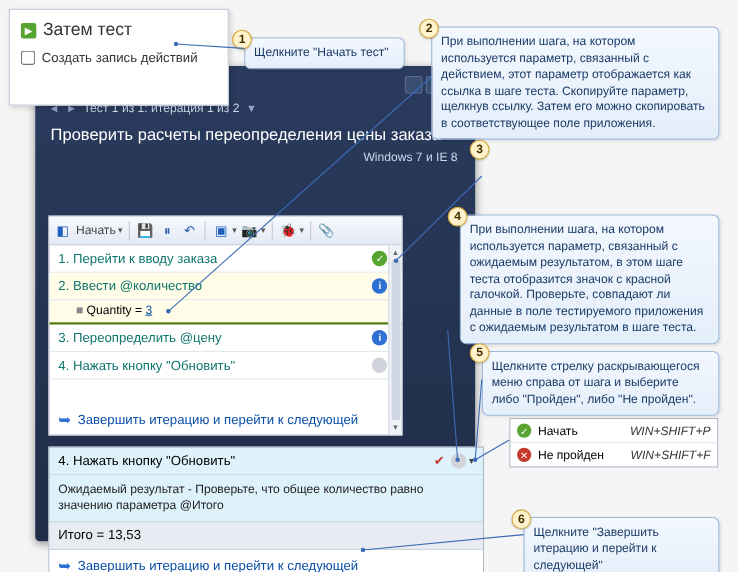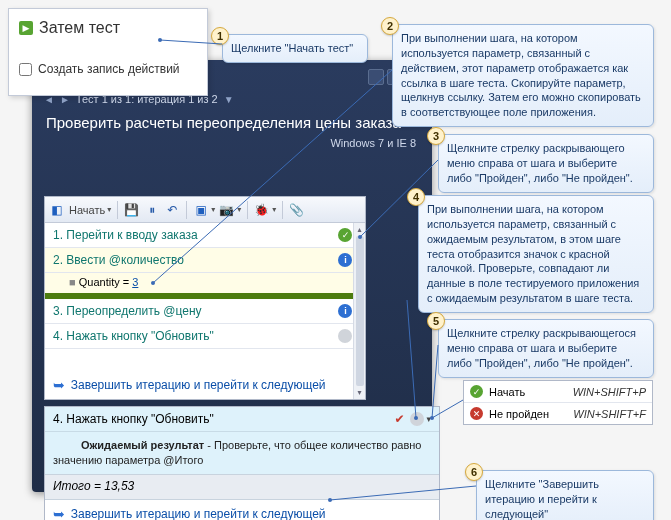--- a/index.html
+++ b/index.html
@@ -77,21 +77,21 @@
   }
   .step-row.sel { background: #fffde7; }
   .step-row .txt { flex: 1; color: #0f766e; }
   .step-status { margin-left: auto; display: flex; align-items: center; gap: 2px; }
   .ok-circ { width: 14px; height: 14px; border-radius: 50%; background: #58a432; display: flex; align-items: center; justify-content: center; color: #fff; font-size: 9px; }
   .info-circ { width: 14px; height: 14px; border-radius: 50%; background: #2d6fd2; color: #fff; display: flex; align-items: center; justify-content: center; font-size: 9px; font-weight: 700; }
   .inactive-circ { width: 14px; height: 14px; border-radius: 50%; background: #d0d4da; }
   .dd { font-size: 9px; color: #444; }
 
   .step-sub {
-    padding: 3px 6px 5px 24px; font-size: 11px; background: #fffde7; border-bottom: 6px solid #4d7c0f;
+    padding: 3px 6px 5px 24px; font-size: 11px; background: #fffde7; border-bottom: 2px solid #4d7c0f;
   }
   .step-sub a { color: #0a4ea8; text-decoration: underline; }
 
   .scrollbar-v { position: absolute; right: 0; top: 26px; bottom: 0; width: 12px; background: #eef1f6; border-left: 1px solid #d6dbe5; display: flex; flex-direction: column; align-items: center; justify-content: space-between; padding: 2px 0; }
   .sb-arrow { font-size: 8px; color: #667; }
   .sb-thumb { width: 8px; flex: 1; margin: 2px 0; background: #cfd6e2; border-radius: 2px; }
 
   .finish-row {
     padding: 6px 8px; display: flex; align-items: center; gap: 6px;
   }
@@ -107,39 +107,39 @@
     border: 1px solid #b0b8c8;
   }
   .exp-head {
     padding: 5px 8px; display: flex; align-items: center; font-size: 12px;
     border-bottom: 1px solid #c8dbe6;
   }
   .flag-red { color: #c63a2e; font-size: 12px; }
   .exp-body {
     padding: 6px 8px; font-size: 11px; color: #222; line-height: 1.35;
   }
-  .exp-body b { font-weight: 700; margin-left: 28px; }
-  .itogo { padding: 4px 8px 6px 8px; font-size: 12px; background: #e8ecf2; border-top: 1px solid #c8d3de; font-style: italic; }
+  .exp-body b { font-weight: 400; }
+  .itogo { padding: 4px 8px 6px 8px; font-size: 12px; background: #e8ecf2; border-top: 1px solid #c8d3de; }
   .exp-finish {
     background: #fff; padding: 6px 8px; display: flex; align-items: center; gap: 6px;
     border-top: 1px solid #c8d3de;
   }
   .exp-finish a { color: #0a4ea8; font-size: 12px; text-decoration: none; }
 
   
   .start-card {
     position: absolute; left: 8px; top: 8px; width: 200px; height: 88px;
     background: #fff; border: 1px solid #c3cad8; box-shadow: 2px 2px 5px rgba(0,0,0,.15);
     padding: 10px 10px 8px 10px;
   }
   .start-card .play-ico {
     width: 14px; height: 14px; background: #58a432; display: inline-flex; align-items: center; justify-content: center; color: #fff; font-size: 9px; margin-right: 6px; border-radius: 2px;
   }
   .start-card .title { font-size: 16px; color: #333; display: flex; align-items: center; }
-  .start-card .checkbox-row { margin-top: 25px; display: flex; align-items: center; gap: 6px; font-size: 12px; color: #333; }
+  .start-card .checkbox-row { margin-top: 8px; display: flex; align-items: center; gap: 6px; font-size: 12px; color: #333; }
   .start-card input[type="checkbox"] { width: 13px; height: 13px; }
 
   
   .callout {
     position: absolute;
     background: linear-gradient(#f3f8ff, #e4eefa);
     border: 1px solid #9cb8db;
     border-radius: 6px;
     padding: 6px 8px;
     font-size: 11px;
@@ -298,23 +298,20 @@
   <div class="callout" style="left:222px; top:34px; width:146px;">
     <span>Щелкните "Начать тест"</span>
   </div>
   <div class="bubble-num" style="left:211px; top:27px;">1</div>
 
   <div class="callout" style="left:392px; top:24px; width:262px;">
     <span>При выполнении шага, на котором используется параметр, связанный с действием, этот параметр отображается как ссылка в шаге теста. Скопируйте параметр, щелкнув ссылку. Затем его можно скопировать в соответствующее поле приложения.</span>
   </div>
   <div class="bubble-num" style="left:381px; top:17px;">2</div>
 
-  <div class="callout" style="left:438px; top:134px; width:216px;">
-    <span>Щелкните стрелку раскрывающего меню справа от шага и выберите либо "Пройден", либо "Не пройден".</span>
-  </div>
   <div class="bubble-num" style="left:427px; top:127px;">3</div>
 
   <div class="callout" style="left:418px; top:195px; width:236px;">
     <span>При выполнении шага, на котором используется параметр, связанный с ожидаемым результатом, в этом шаге теста отобразится значок с красной галочкой. Проверьте, совпадают ли данные в поле тестируемого приложения с ожидаемым результатом в шаге теста.</span>
   </div>
   <div class="bubble-num" style="left:407px; top:188px;">4</div>
 
   <div class="callout" style="left:438px; top:319px; width:216px;">
     <span>Щелкните стрелку раскрывающегося меню справа от шага и выберите либо "Пройден", либо "Не пройден".</span>
   </div>

